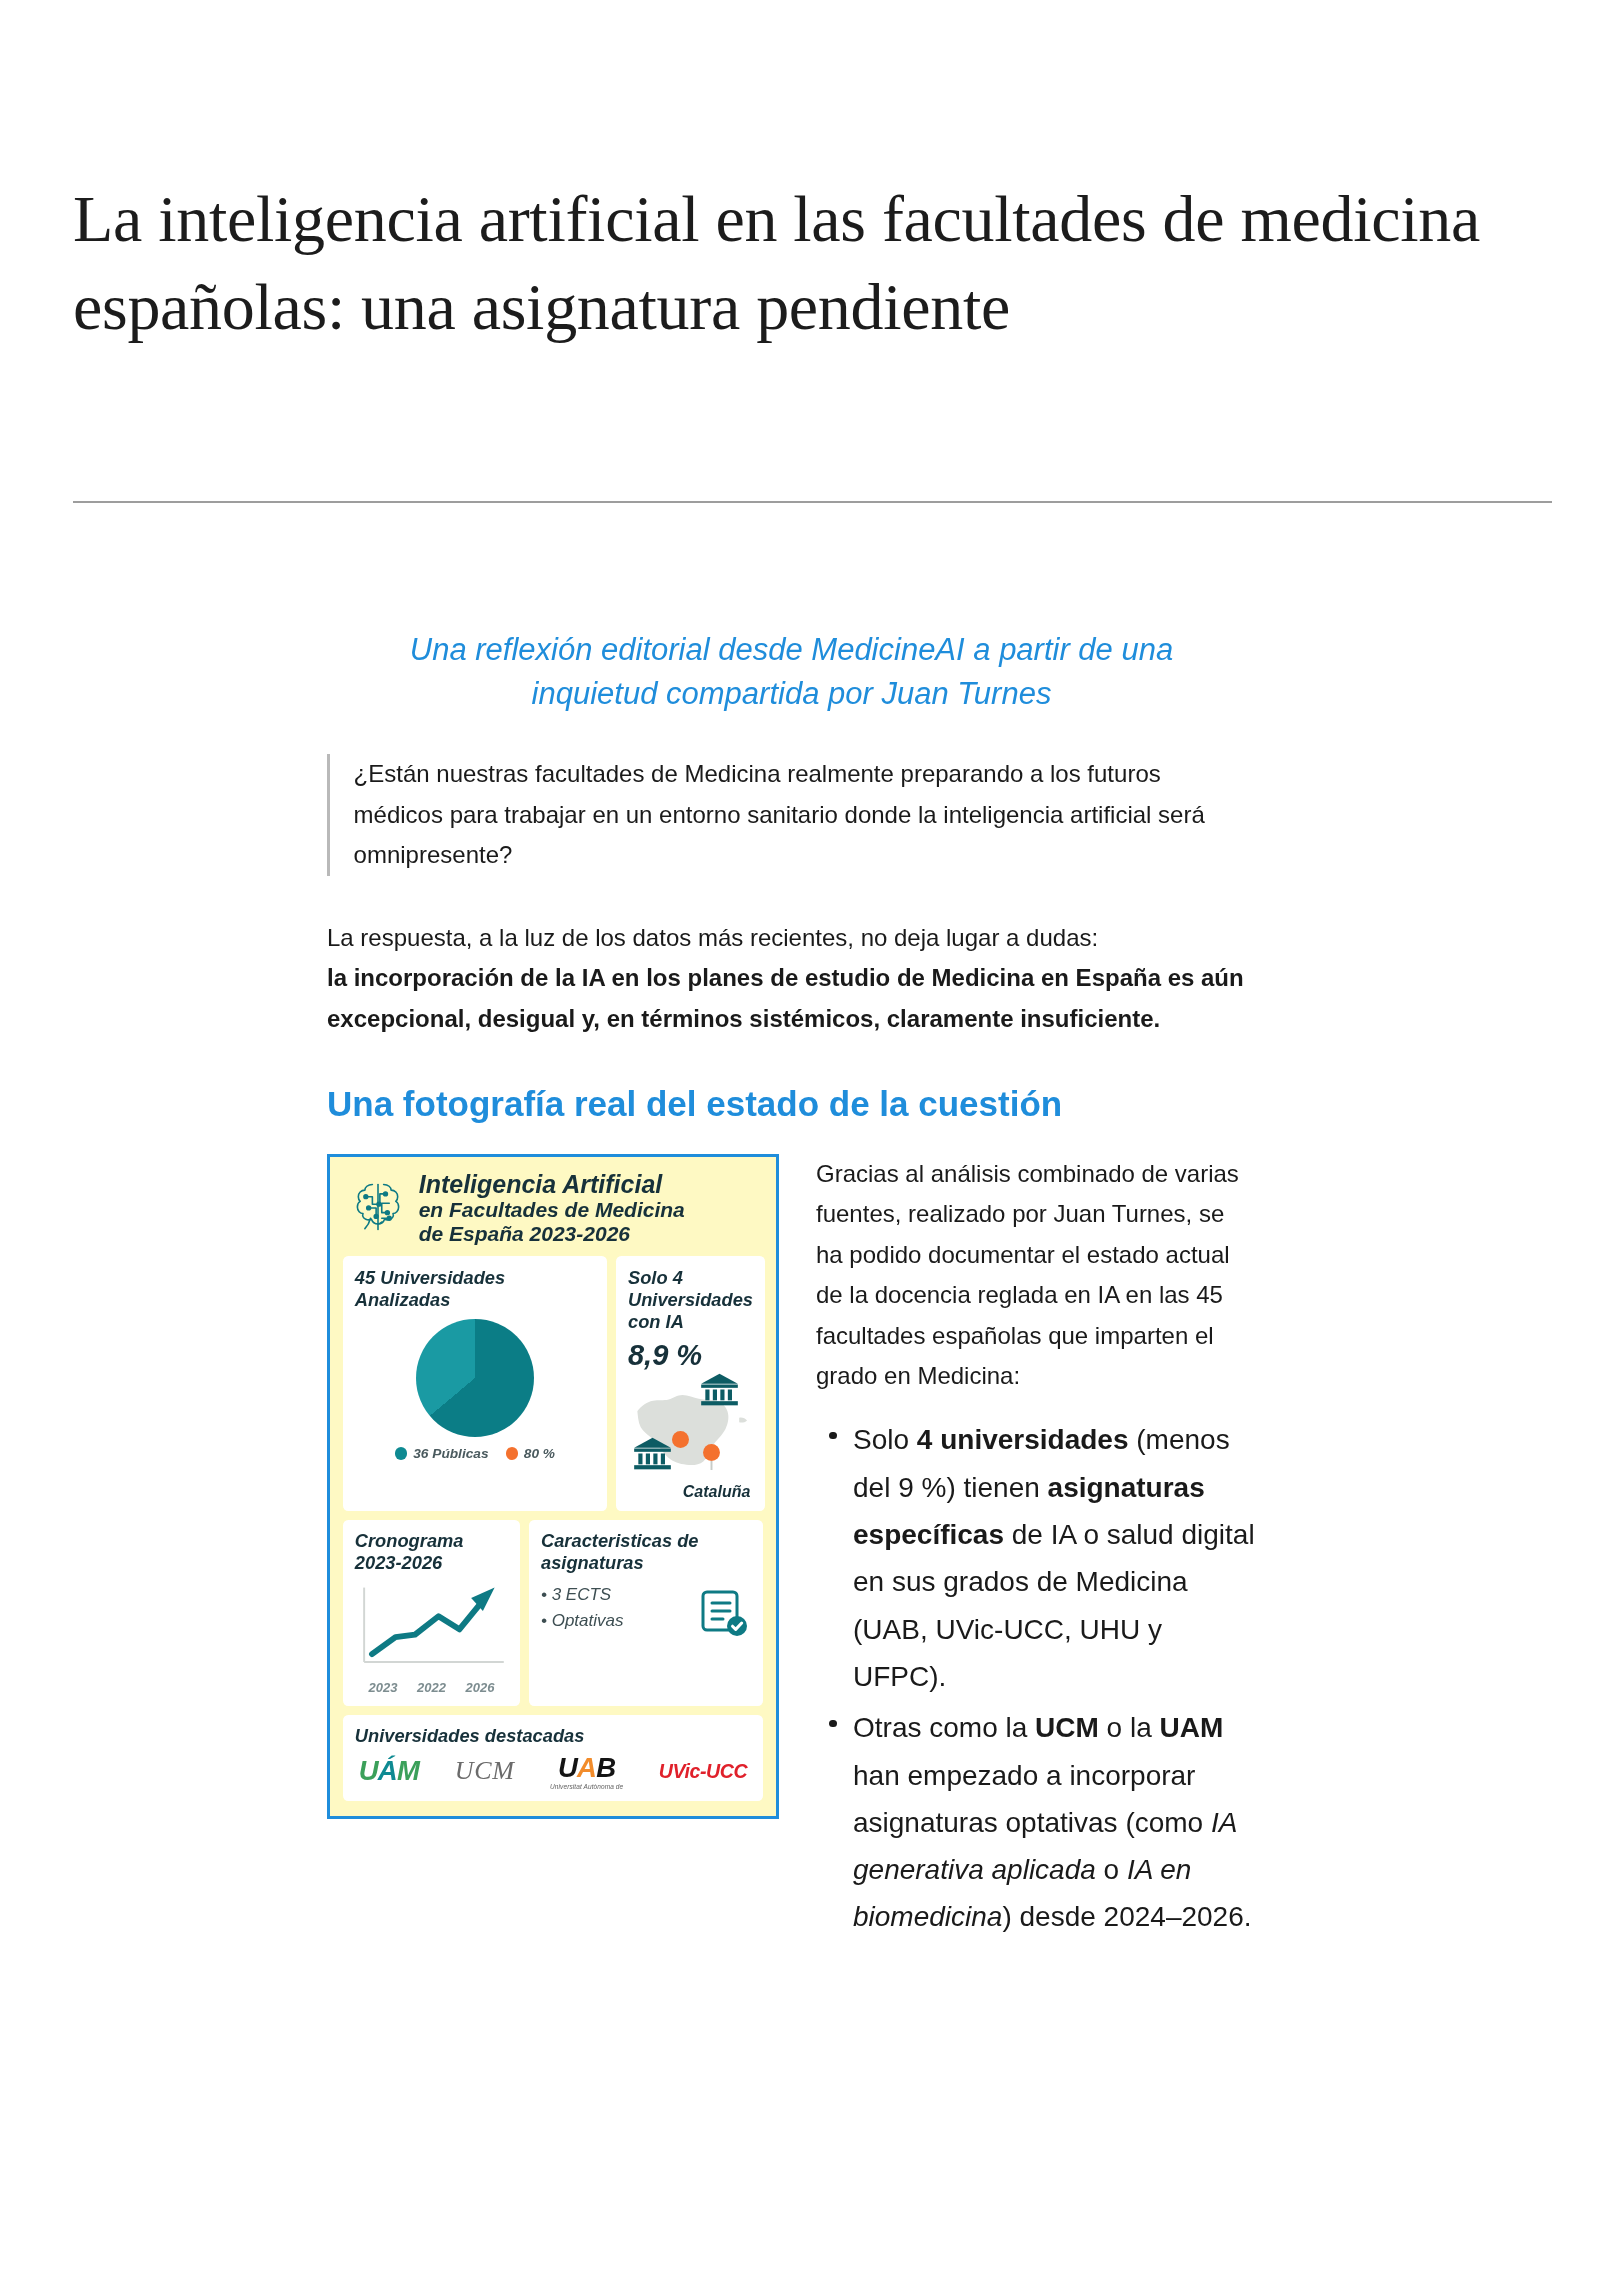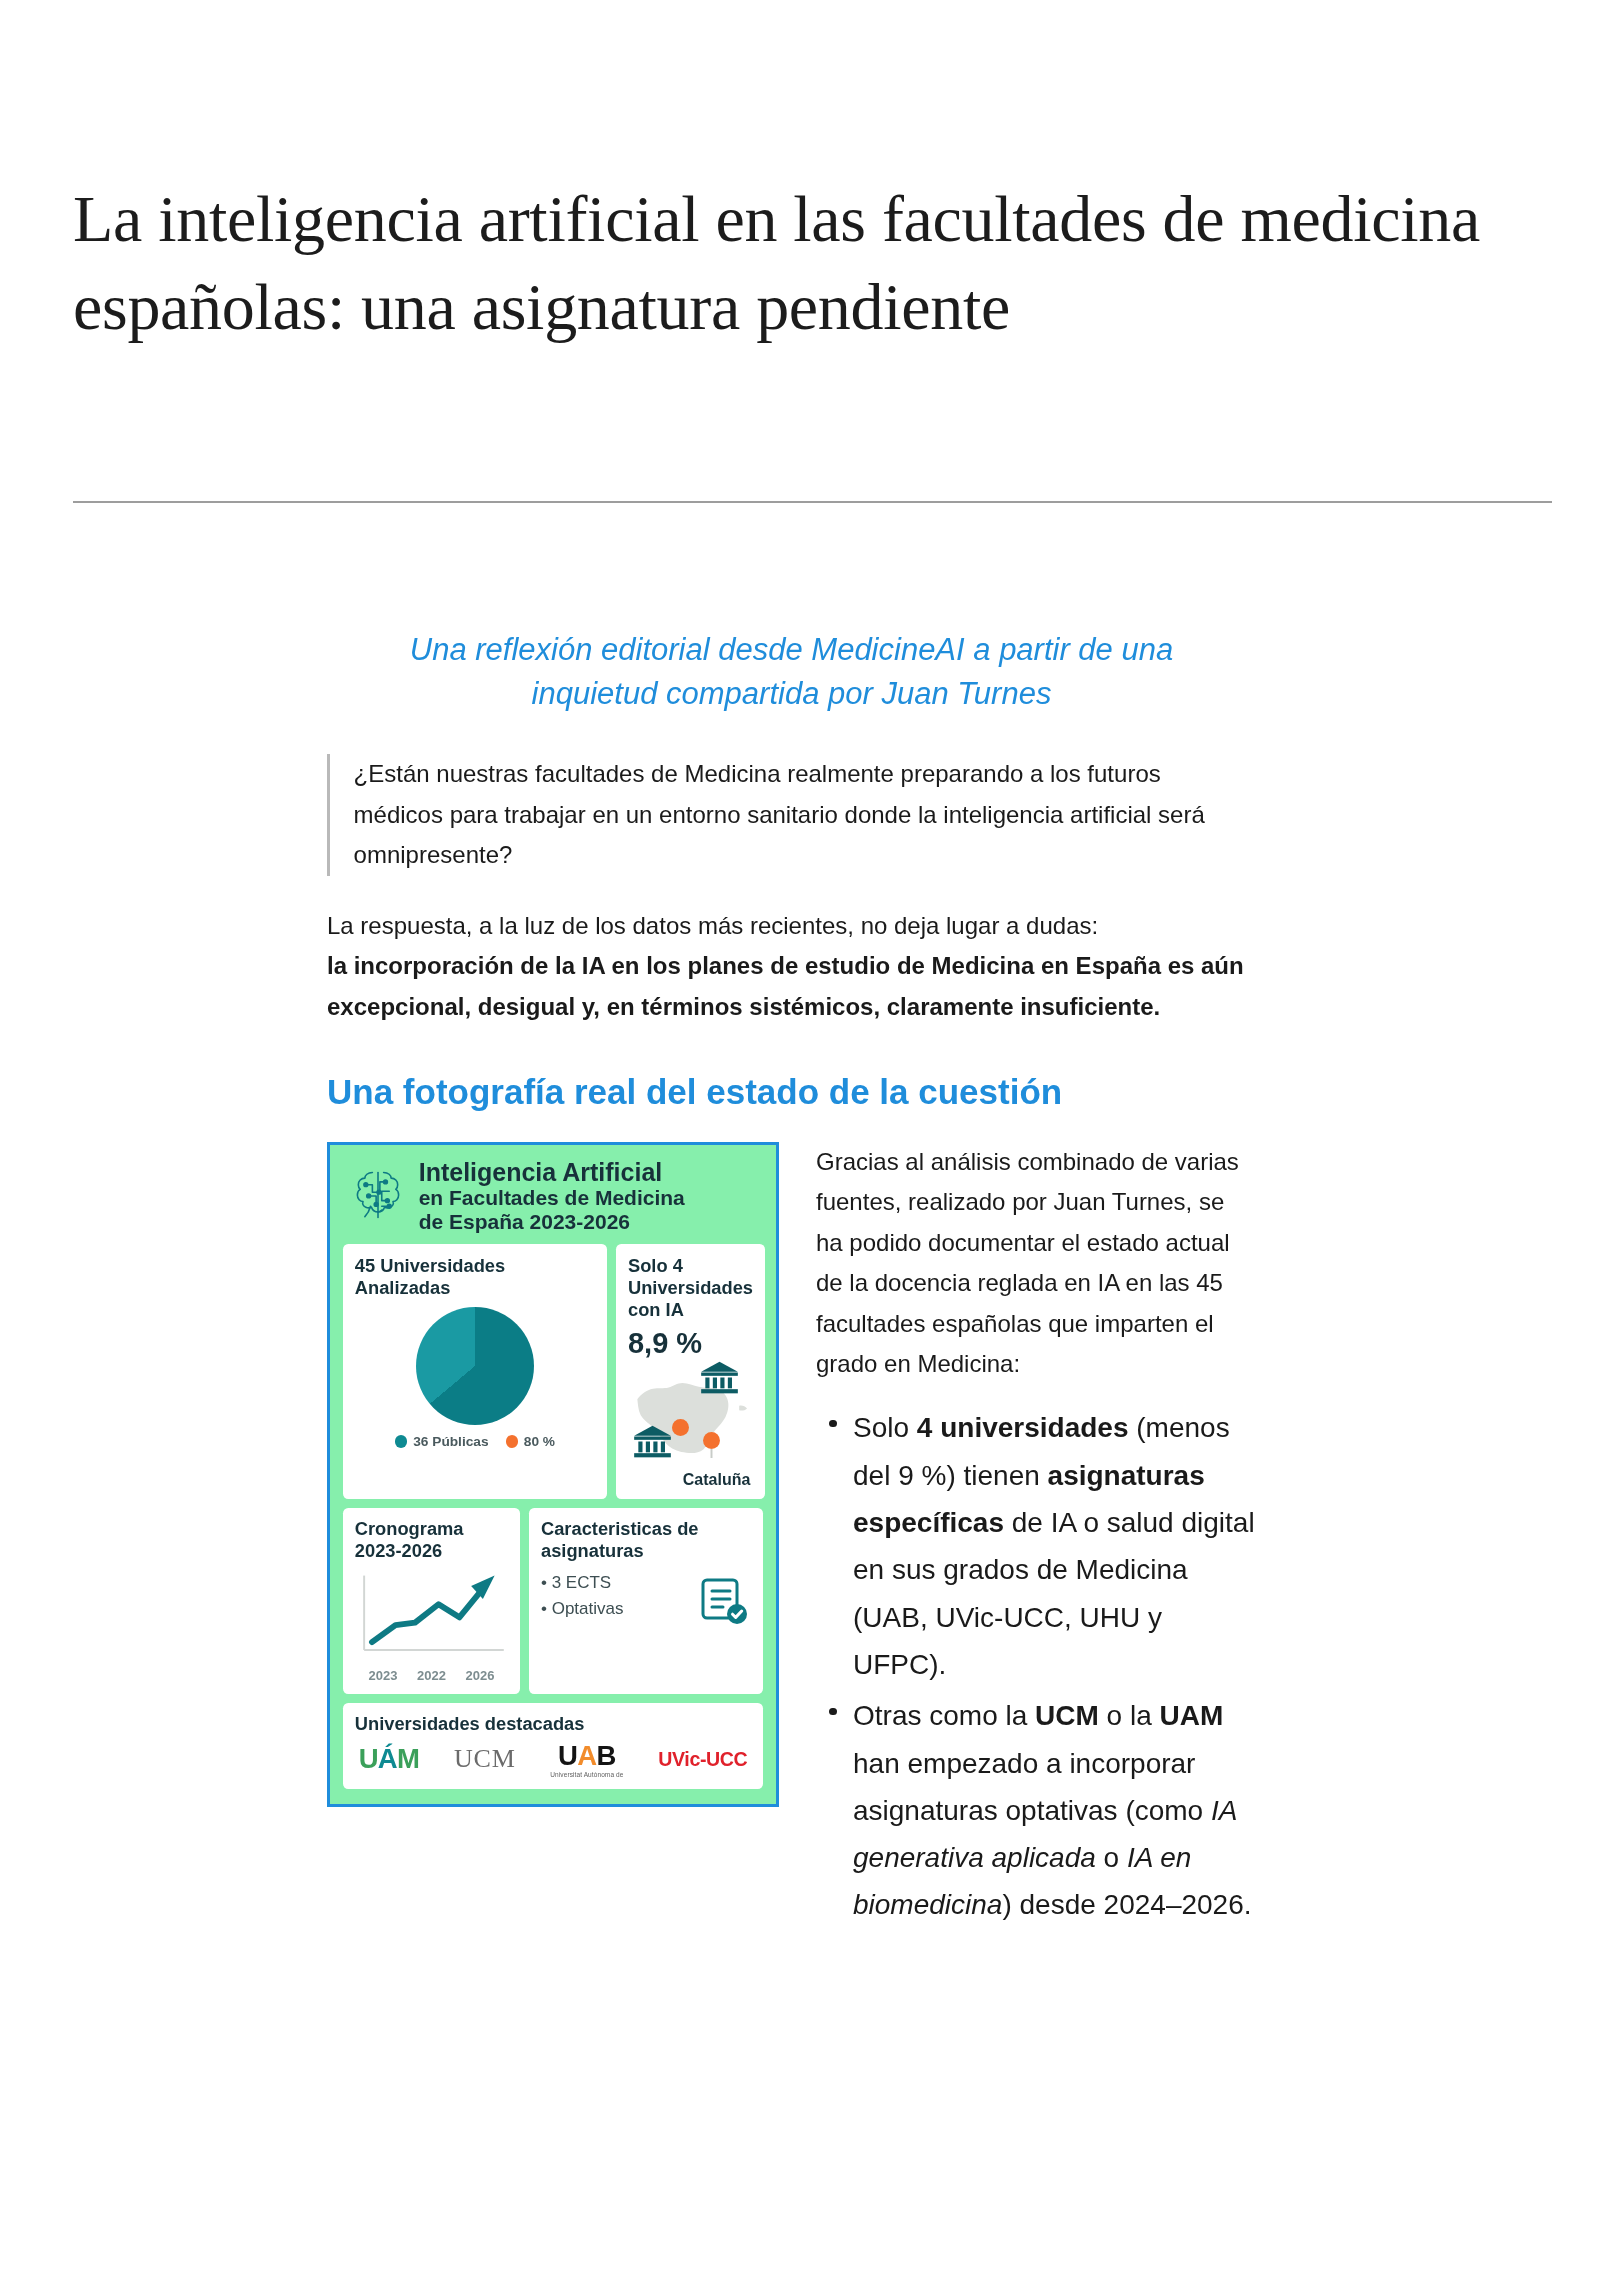--- a/index.html
+++ b/index.html
@@ -47,21 +47,21 @@
     line-height:1.69;
     color:#1a1a1a;
     margin:0 0 23.6px 0;
   }
   .para b, .para strong { font-weight:700; }
   .para i, .para em { font-style:italic; }
 
   .quote {
     border-left:3.3px solid #b9b9b9;
     padding-left:23.6px;
-    margin:26px 0 30px 0;
+    margin:26px 0 42px 0;
   }
   .quote p {
     font-size:24px;
     line-height:1.69;
     color:#1a1a1a;
     margin:0;
   }
 
   .emphasis { margin-top:26px; }
   .emphasis .lead { display:block; }
@@ -95,24 +95,25 @@
     position:absolute;
     left:-23.6px; top:15.7px;
     width:7.2px; height:7.2px;
     border-radius:50%;
     background:#1a1a1a;
   }
 
   
   .infographic {
     border:3.3px solid #1f8ddb;
-    background:#86efac;
+    background:#fef9c3;
     width:452px;
     box-sizing:border-box;
     padding:14.4px 13px 15.7px 13px;
+    font-style:italic;
   }
   .ig-header { display:flex; align-items:center; gap:10.5px; margin-bottom:10.5px; padding-left:5.2px; }
   .ig-header .brain { flex:0 0 auto; }
   .ig-title-1 { font-size:25px; font-weight:700; color:#17313a; line-height:1.08; }
   .ig-title-2 { font-size:21px; font-weight:700; color:#17313a; line-height:1.14; }
   .ig-title-3 { font-size:21px; font-weight:700; color:#17313a; line-height:1.14; }
 
   .ig-row { display:flex; gap:9.2px; margin-bottom:9.2px; }
   .card {
     background:#ffffff;

